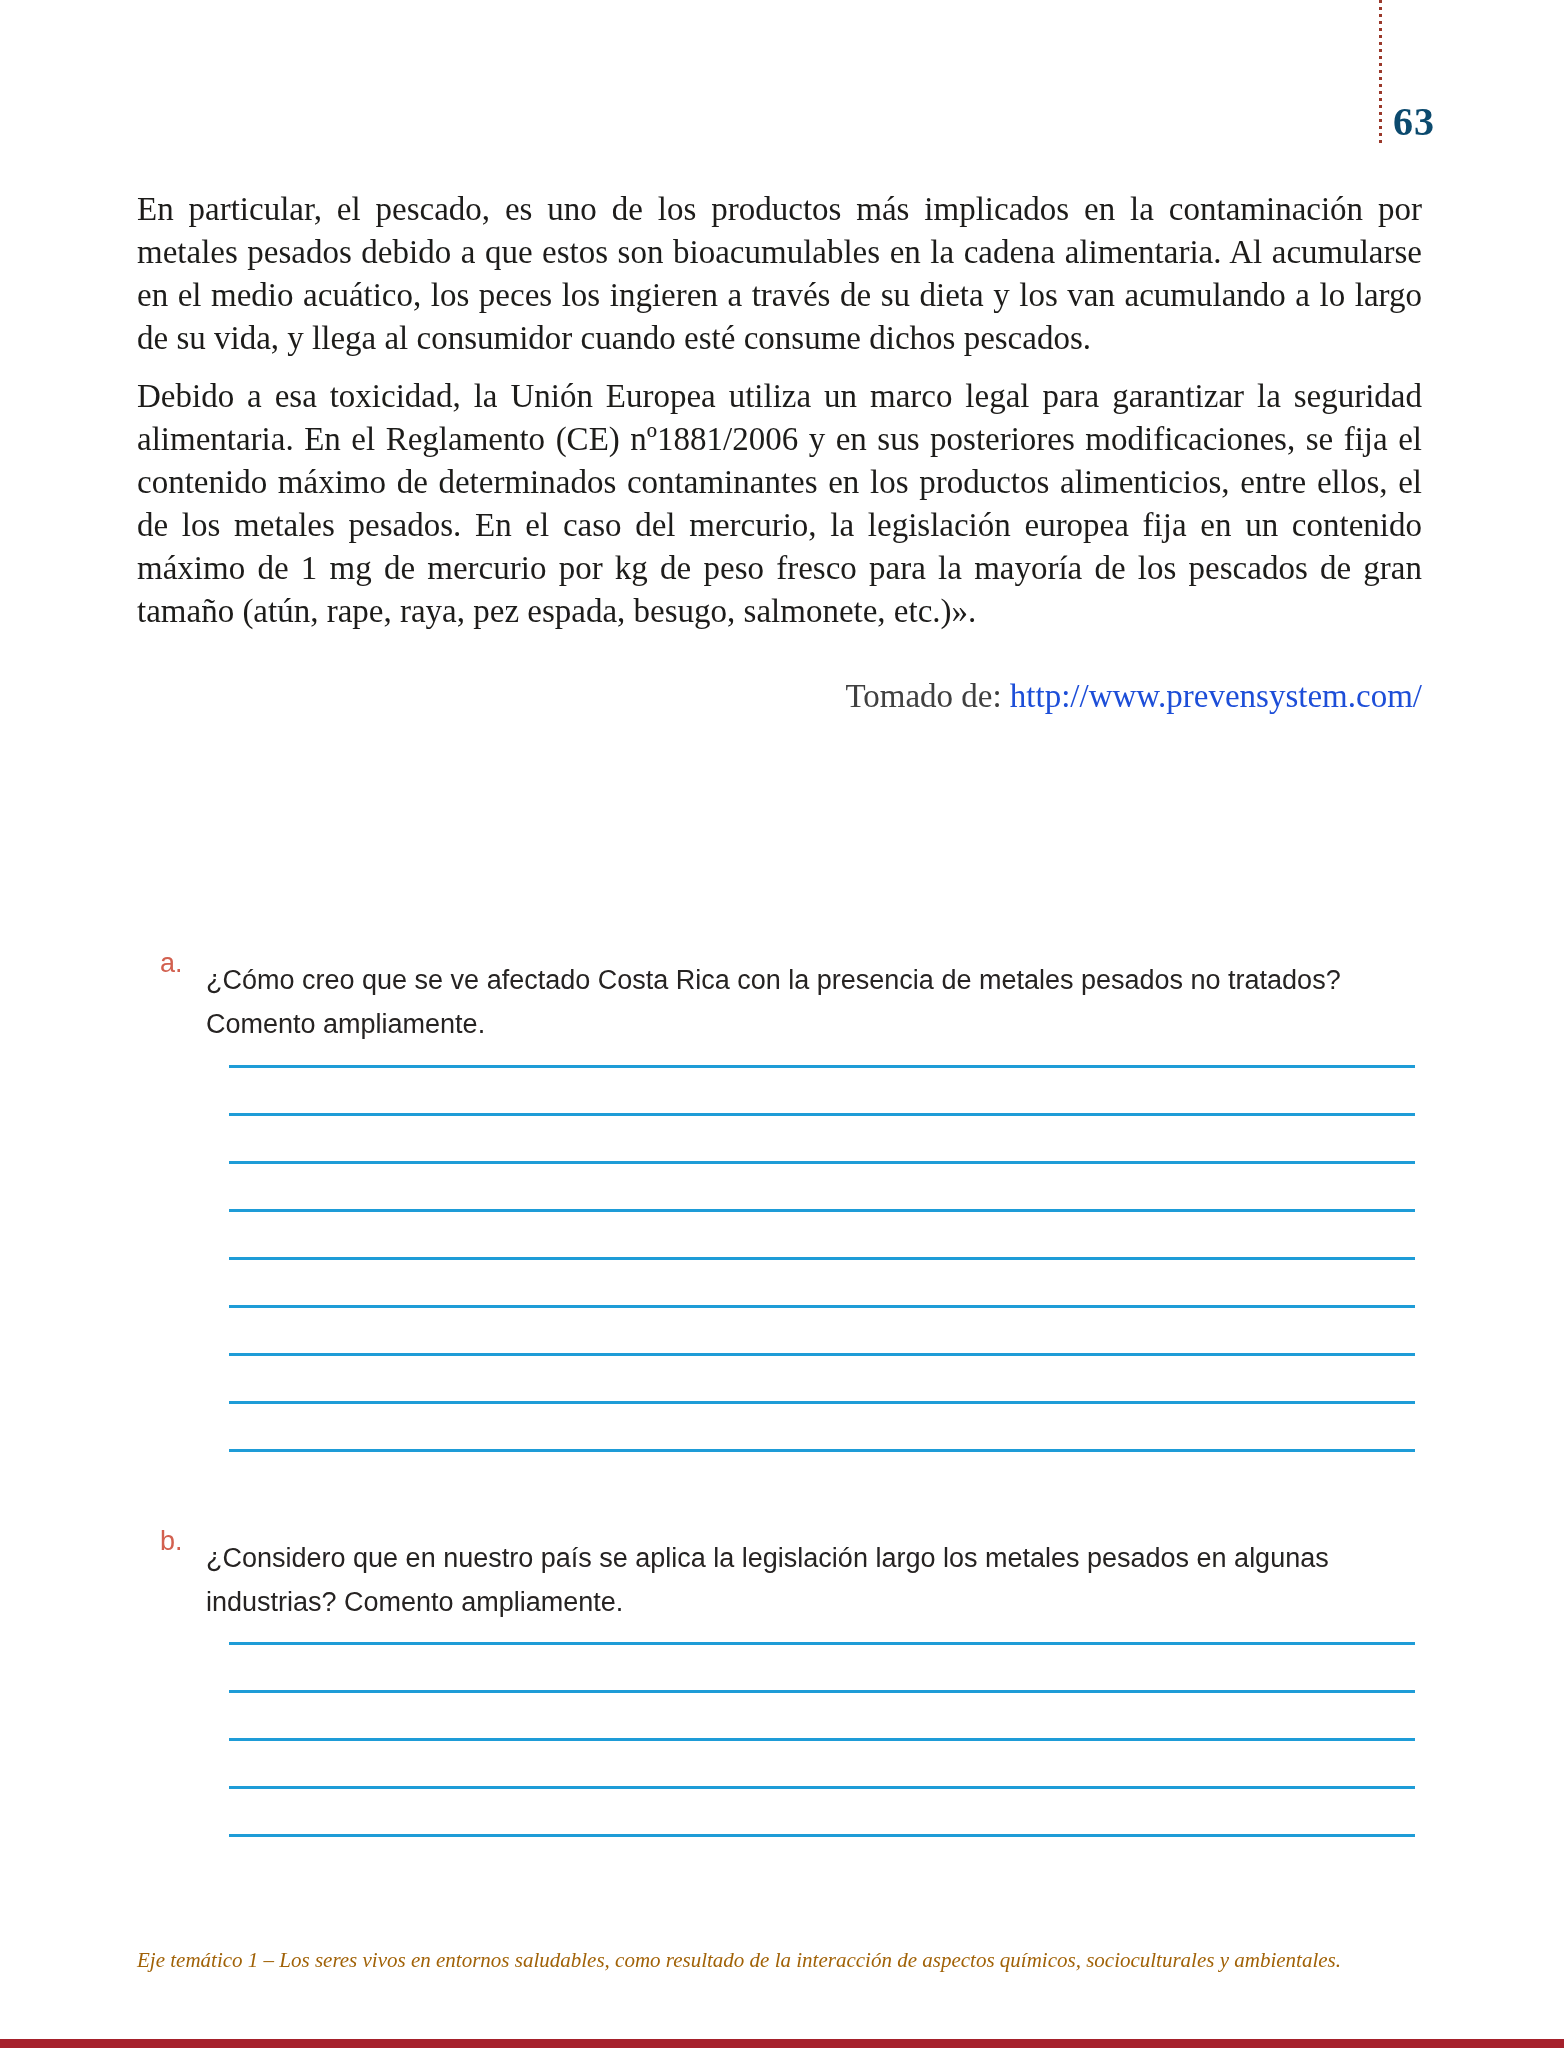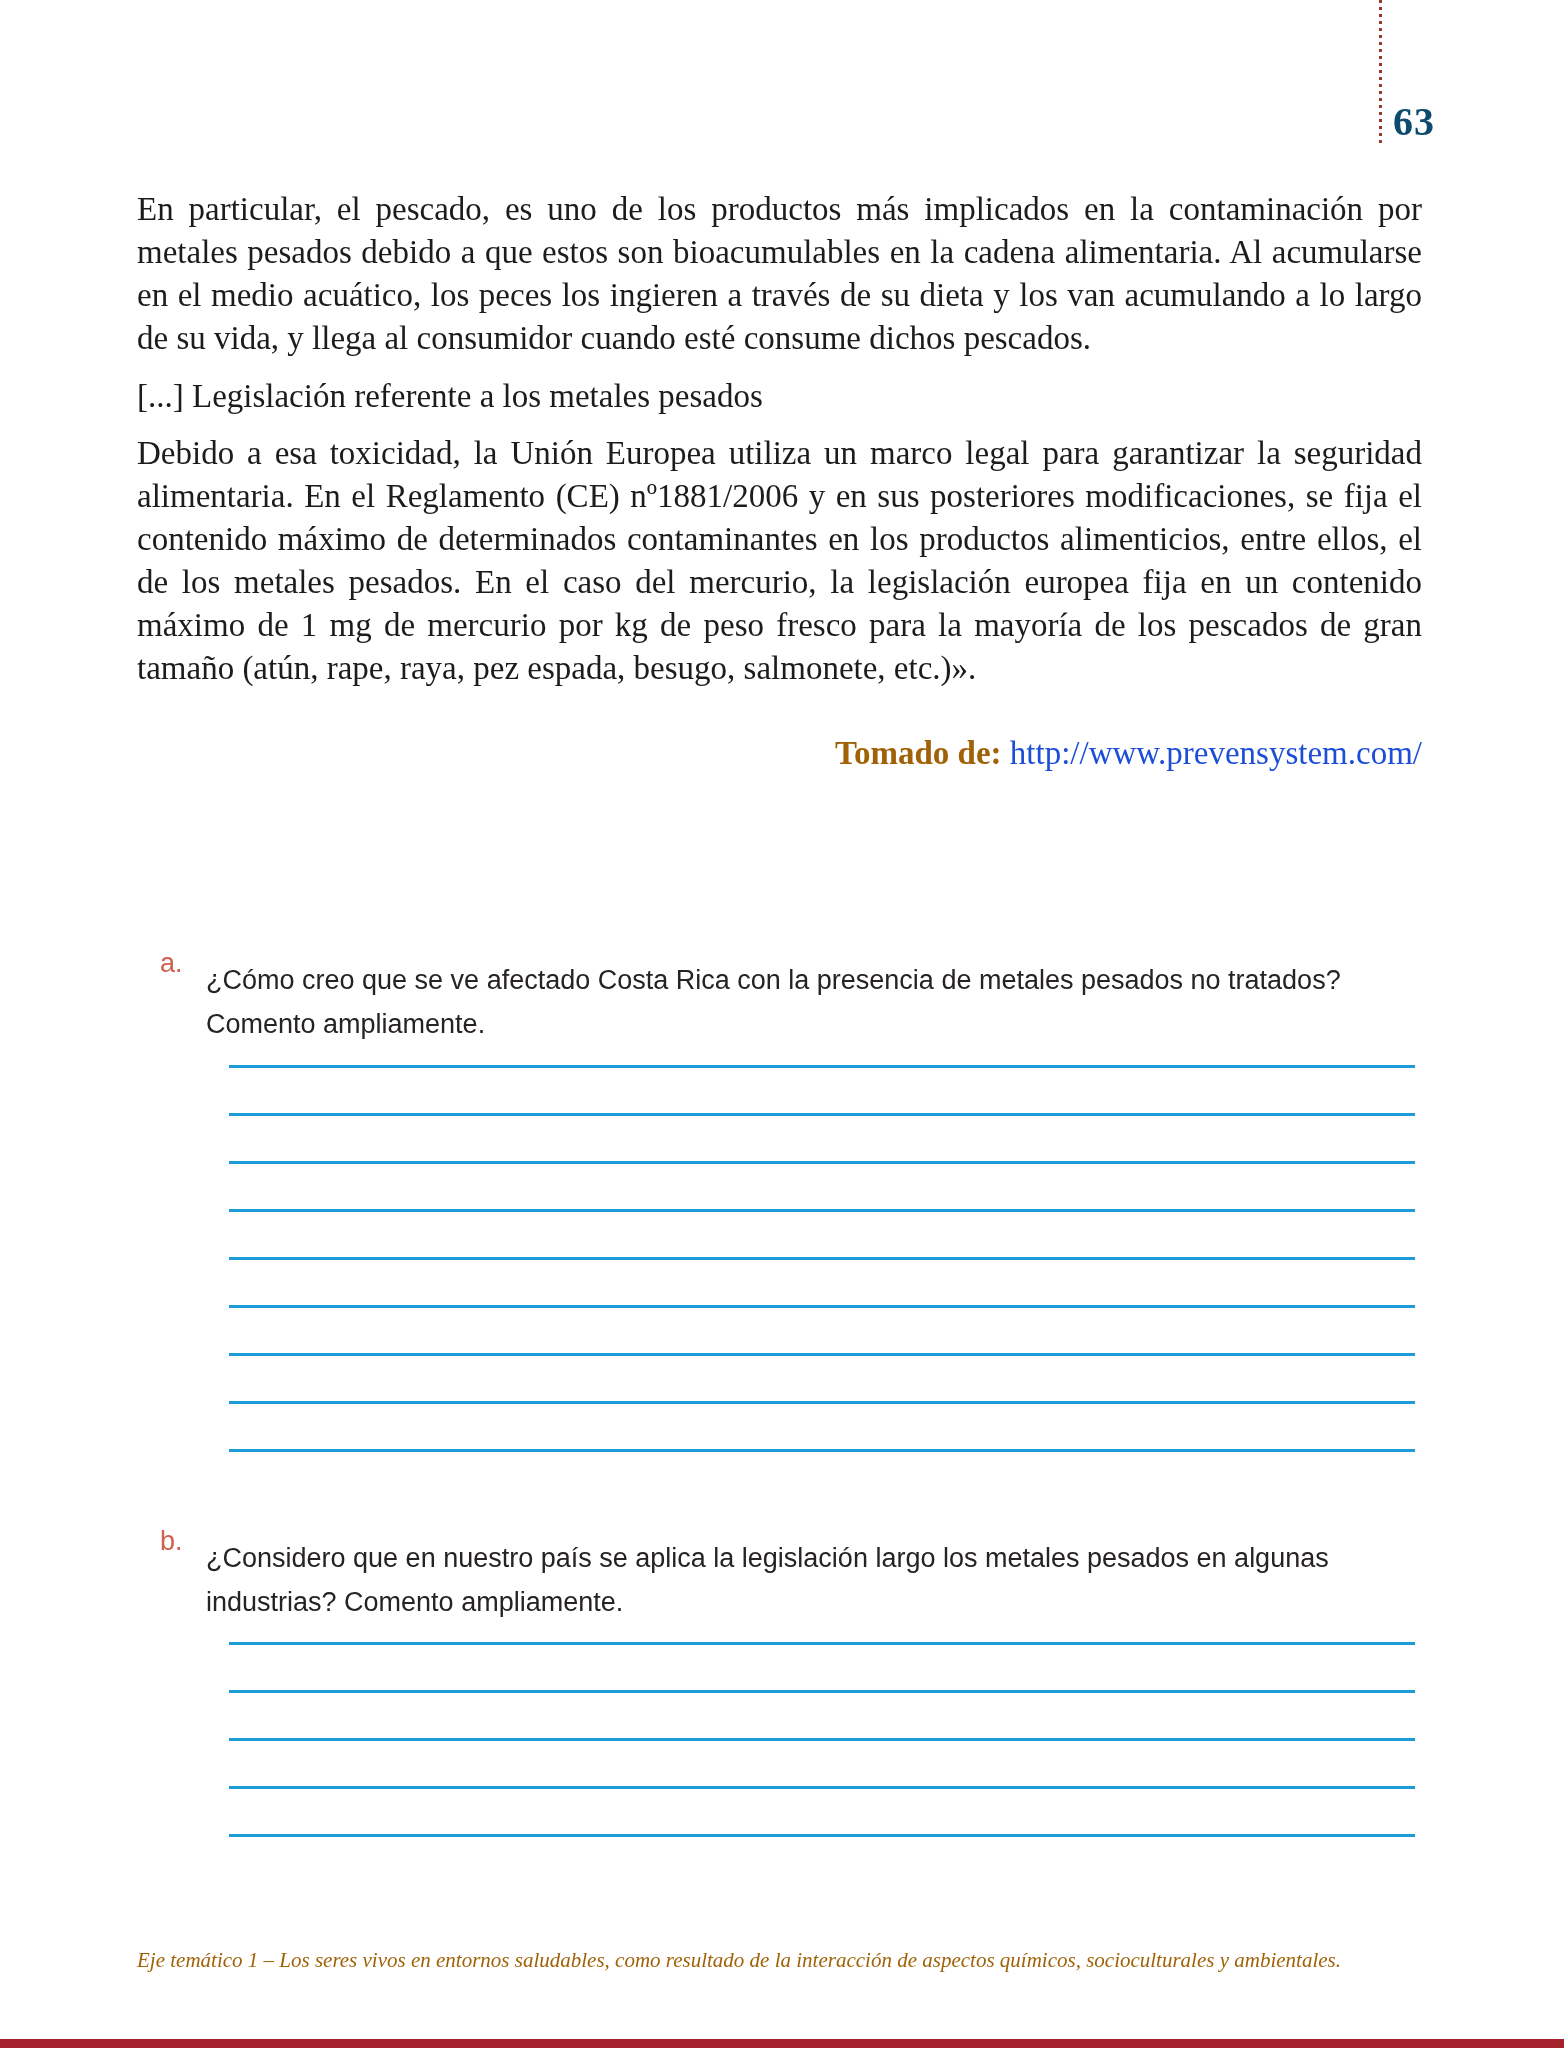--- a/index.html
+++ b/index.html
@@ -45,22 +45,22 @@
     line-height:43px;
     text-align:left;
   }
   .source-line{
     margin:42px 0 0 0;
     font-size:33px;
     line-height:43px;
     text-align:right;
   }
   .source-label{
-    color:#a16207;
-    font-weight:bold;
+    color:#404040;
+    font-weight:normal;
   }
   .source-url{
     color:#1d4ed8;
   }
   
   .question{
     position:absolute;
     left:160px;
     width:1272px;
     font-family:"Liberation Sans","DejaVu Sans",sans-serif;
@@ -111,21 +111,20 @@
 </head>
 <body>
 
 <div class="page">
 
   <div class="dotted-line"></div>
   <div class="page-number">63</div>
 
   <div class="article">
     <p class="body-para">En particular, el pescado, es uno de los productos más implicados en la contaminación por metales pesados debido a que estos son bioacumulables en la cadena alimentaria. Al acumularse en el medio acuático, los peces los ingieren a través de su dieta y los van acumulando a lo largo de su vida, y llega al consumidor cuando esté consume dichos pescados.</p>
-    <p class="sub-para">[...] Legislación referente a los metales pesados</p>
     <p class="body-para">Debido a esa toxicidad, la Unión Europea utiliza un marco legal para garantizar la seguridad alimentaria. En el Reglamento (CE) nº1881/2006 y en sus posteriores modificaciones, se fija el contenido máximo de determinados contaminantes en los productos alimenticios, entre ellos, el de los metales pesados. En el caso del mercurio, la legislación europea fija en un contenido máximo de 1 mg de mercurio por kg de peso fresco para la mayoría de los pescados de gran tamaño (atún, rape, raya, pez espada, besugo, salmonete, etc.)».</p>
     <p class="source-line">
       <span class="source-label">Tomado de:</span>
       <span class="source-url">http://www.prevensystem.com/</span>
     </p>
   </div>
 
   <section class="question question-a">
     <span class="q-letter">a.</span>
     <p class="q-text">¿Cómo creo que se ve afectado Costa Rica con la presencia de metales pesados no tratados? Comento ampliamente.</p>

